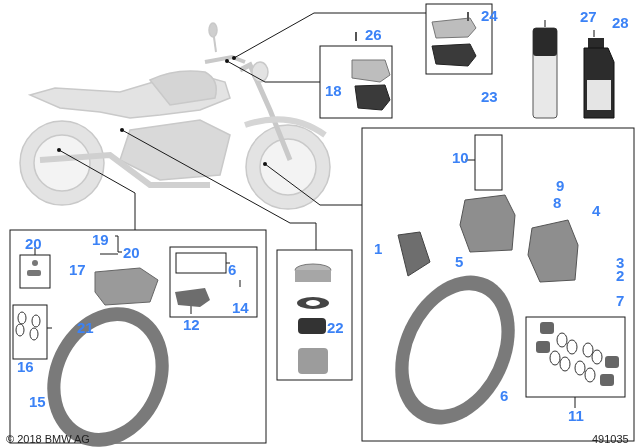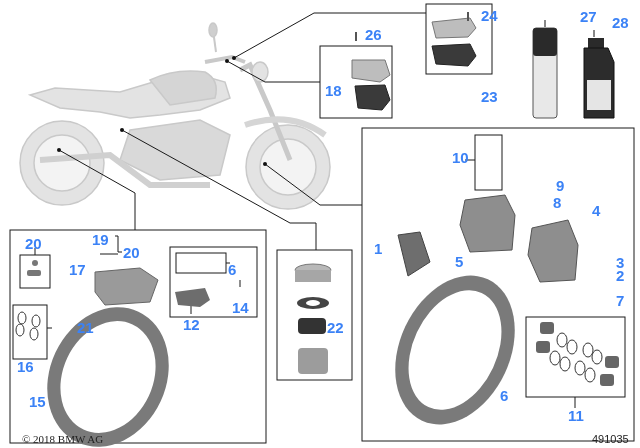--- a/index.html
+++ b/index.html
@@ -179,14 +179,14 @@
 <div class="lbl" style="left:123px;top:245px;">20</div>
 <div class="lbl" style="left:69px;top:262px;">17</div>
 <div class="lbl" style="left:228px;top:262px;">6</div>
 <div class="lbl" style="left:232px;top:300px;">14</div>
 <div class="lbl" style="left:183px;top:317px;">12</div>
 <div class="lbl" style="left:52px;top:320px;margin-left:25px;">21</div>
 <div class="lbl" style="left:17px;top:359px;">16</div>
 <div class="lbl" style="left:29px;top:394px;">15</div>
 <div class="lbl" style="left:327px;top:320px;">22</div>
 
-<div class="foot" style="left:22px;top:433px;font-family:Liberation Serif, serif;">© 2018 BMW AG</div>
+<div class="foot" style="left:6px;top:433px;">© 2018 BMW AG</div>
 <div class="foot" style="left:592px;top:433px;">491035</div>
 
 </body></html>

